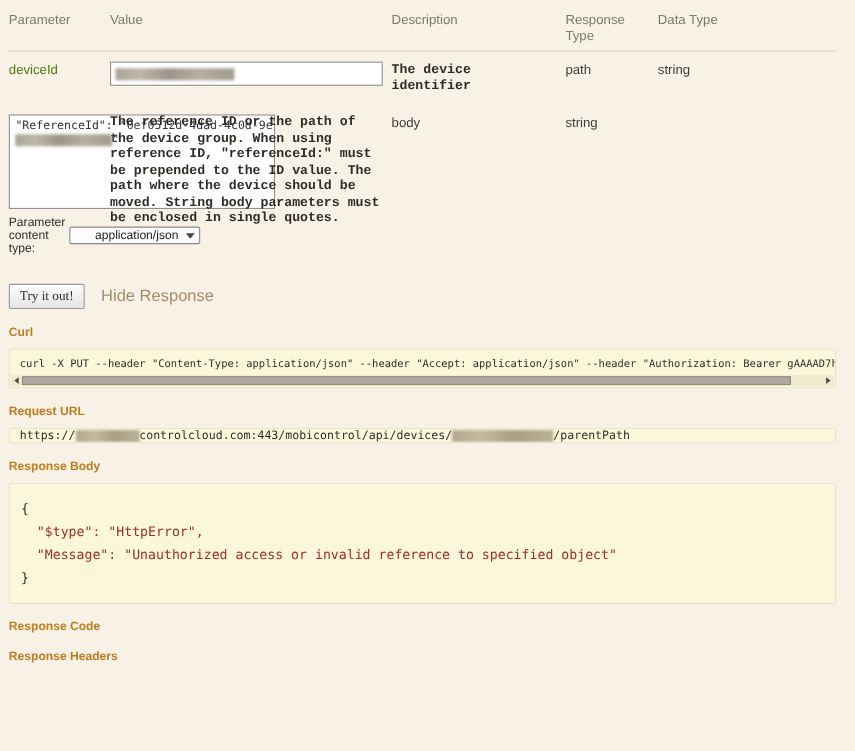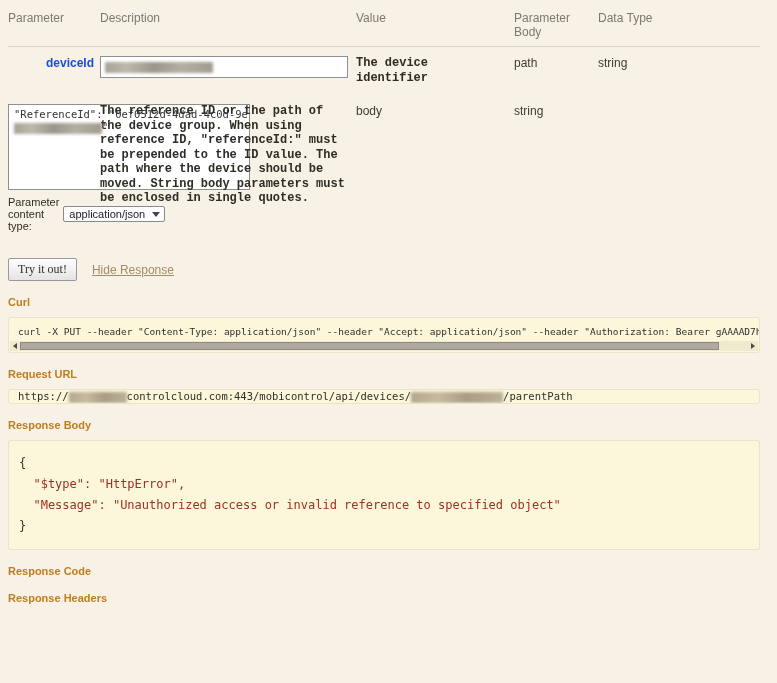--- a/index.html
+++ b/index.html
@@ -12,21 +12,21 @@
   }
   .page{padding:6px 17px 0 8px;}
 
   
   .param-table{display:grid;grid-template-columns:92px 256px 158px 84px 1fr;}
   .thead-cell{
     font-size:12px;color:#7b7a70;padding:5px 4px 7px 0;
     border-bottom:1px solid #dcd5c2;
   }
   .trow-cell{padding:9px 6px 10px 0;vertical-align:top;}
-  .pname{font-weight:bold;font-size:12px;color:#1d4ed8;text-align:right;}
+  .pname{font-weight:normal;font-size:12px;color:#4d7c0f;}
   .pdesc{font-weight:bold;font-size:12px;line-height:14.5px;color:#2d2d26;padding-right:10px;font-family:Liberation Mono, monospace;}
   .ptype{font-size:12px;color:#3d3d35;}
 
   .fake-input{
     width:238px;height:16px;background:#fff;border:1px solid #8f8f8f;
     padding:2px 4px;font-family:"DejaVu Sans Mono", monospace;font-size:10.5px;
     display:flex;align-items:center;
   }
   .fake-textarea{
     width:230px;height:78px;background:#fff;border:1px solid #8f8f8f;
@@ -38,35 +38,35 @@
   .redact{
     display:inline-block;height:11px;border-radius:1px;
     background:linear-gradient(90deg,#a8a295 0%,#beb8ab 20%,#9a948a 45%,#b5afa2 70%,#a19b8f 100%);
     filter:blur(1.6px);vertical-align:middle;
   }
   .redact.on-yellow{background:linear-gradient(90deg,#b3a88f 0%,#c4baa0 30%,#a79d85 60%,#bbb197 100%);}
 
   .ctype-line{margin-top:6px;display:flex;align-items:center;font-size:11px;color:#2d2d26;}
   .fake-select{
     margin-left:4px;border:1px solid #8a8a8a;background:#fdfdfd;border-radius:2px;
-    font-size:11px;color:#222;padding:1px 4px 1px 5px;display:inline-flex;align-items:center;cursor:default;
+    font-size:11px;color:#222;padding:1px 4px 1px 22px;display:inline-flex;align-items:center;cursor:default;
   }
   .caret{
     width:0;height:0;border-left:4px solid transparent;border-right:4px solid transparent;
     border-top:5px solid #444;margin-left:7px;display:inline-block;
   }
 
   
   .actions{margin:16px 0 4px 0;display:flex;align-items:center;}
   .try-btn{
     font-family:Liberation Serif, serif;font-size:12px;color:#2f2f2f;
     border:1px solid #999;border-radius:2px;background:linear-gradient(#fefefe,#e4e4e4);
     padding:3px 9px;cursor:pointer;
   }
-  .hide-link{margin-left:15px;font-size:12px;color:#a58c66;text-decoration:underline;cursor:pointer;}
+  .hide-link{margin-left:15px;font-size:15px;color:#a58c66;cursor:pointer;}
 
   
   .sec-h{font-size:11px;font-weight:600;color:#bf7d1f;margin:15px 0 9px 0;}
 
   
   .block{
     background:#fcf6db;border:1px solid #e8e3c9;border-radius:2px;
     font-family:"DejaVu Sans Mono", monospace;color:#2f2f2a;
   }
   .curl-block{height:26px;padding:8px 9px 0 9px;position:relative;overflow:hidden;}
@@ -88,23 +88,23 @@
   .json-str{color:#a03022;}
   .code-block{padding:8px 9px;font-size:11px;}
 </style>
 </head>
 <body>
 
 <div class="page">
 
   <div class="param-table">
     <div class="thead-cell">Parameter</div>
+    <div class="thead-cell">Value</div>
     <div class="thead-cell">Description</div>
-    <div class="thead-cell">Value</div>
-    <div class="thead-cell">Parameter Body</div>
+    <div class="thead-cell">Response Type</div>
     <div class="thead-cell">Data Type</div>
 
     <div class="trow-cell row1 pname">deviceId</div>
     <div class="trow-cell row1">
       <div class="fake-input">
         <span class="redact" style="width:108px"></span>
       </div>
     </div>
     <div class="trow-cell row1 pdesc">The device identifier</div>
     <div class="trow-cell row1 ptype">path</div>

